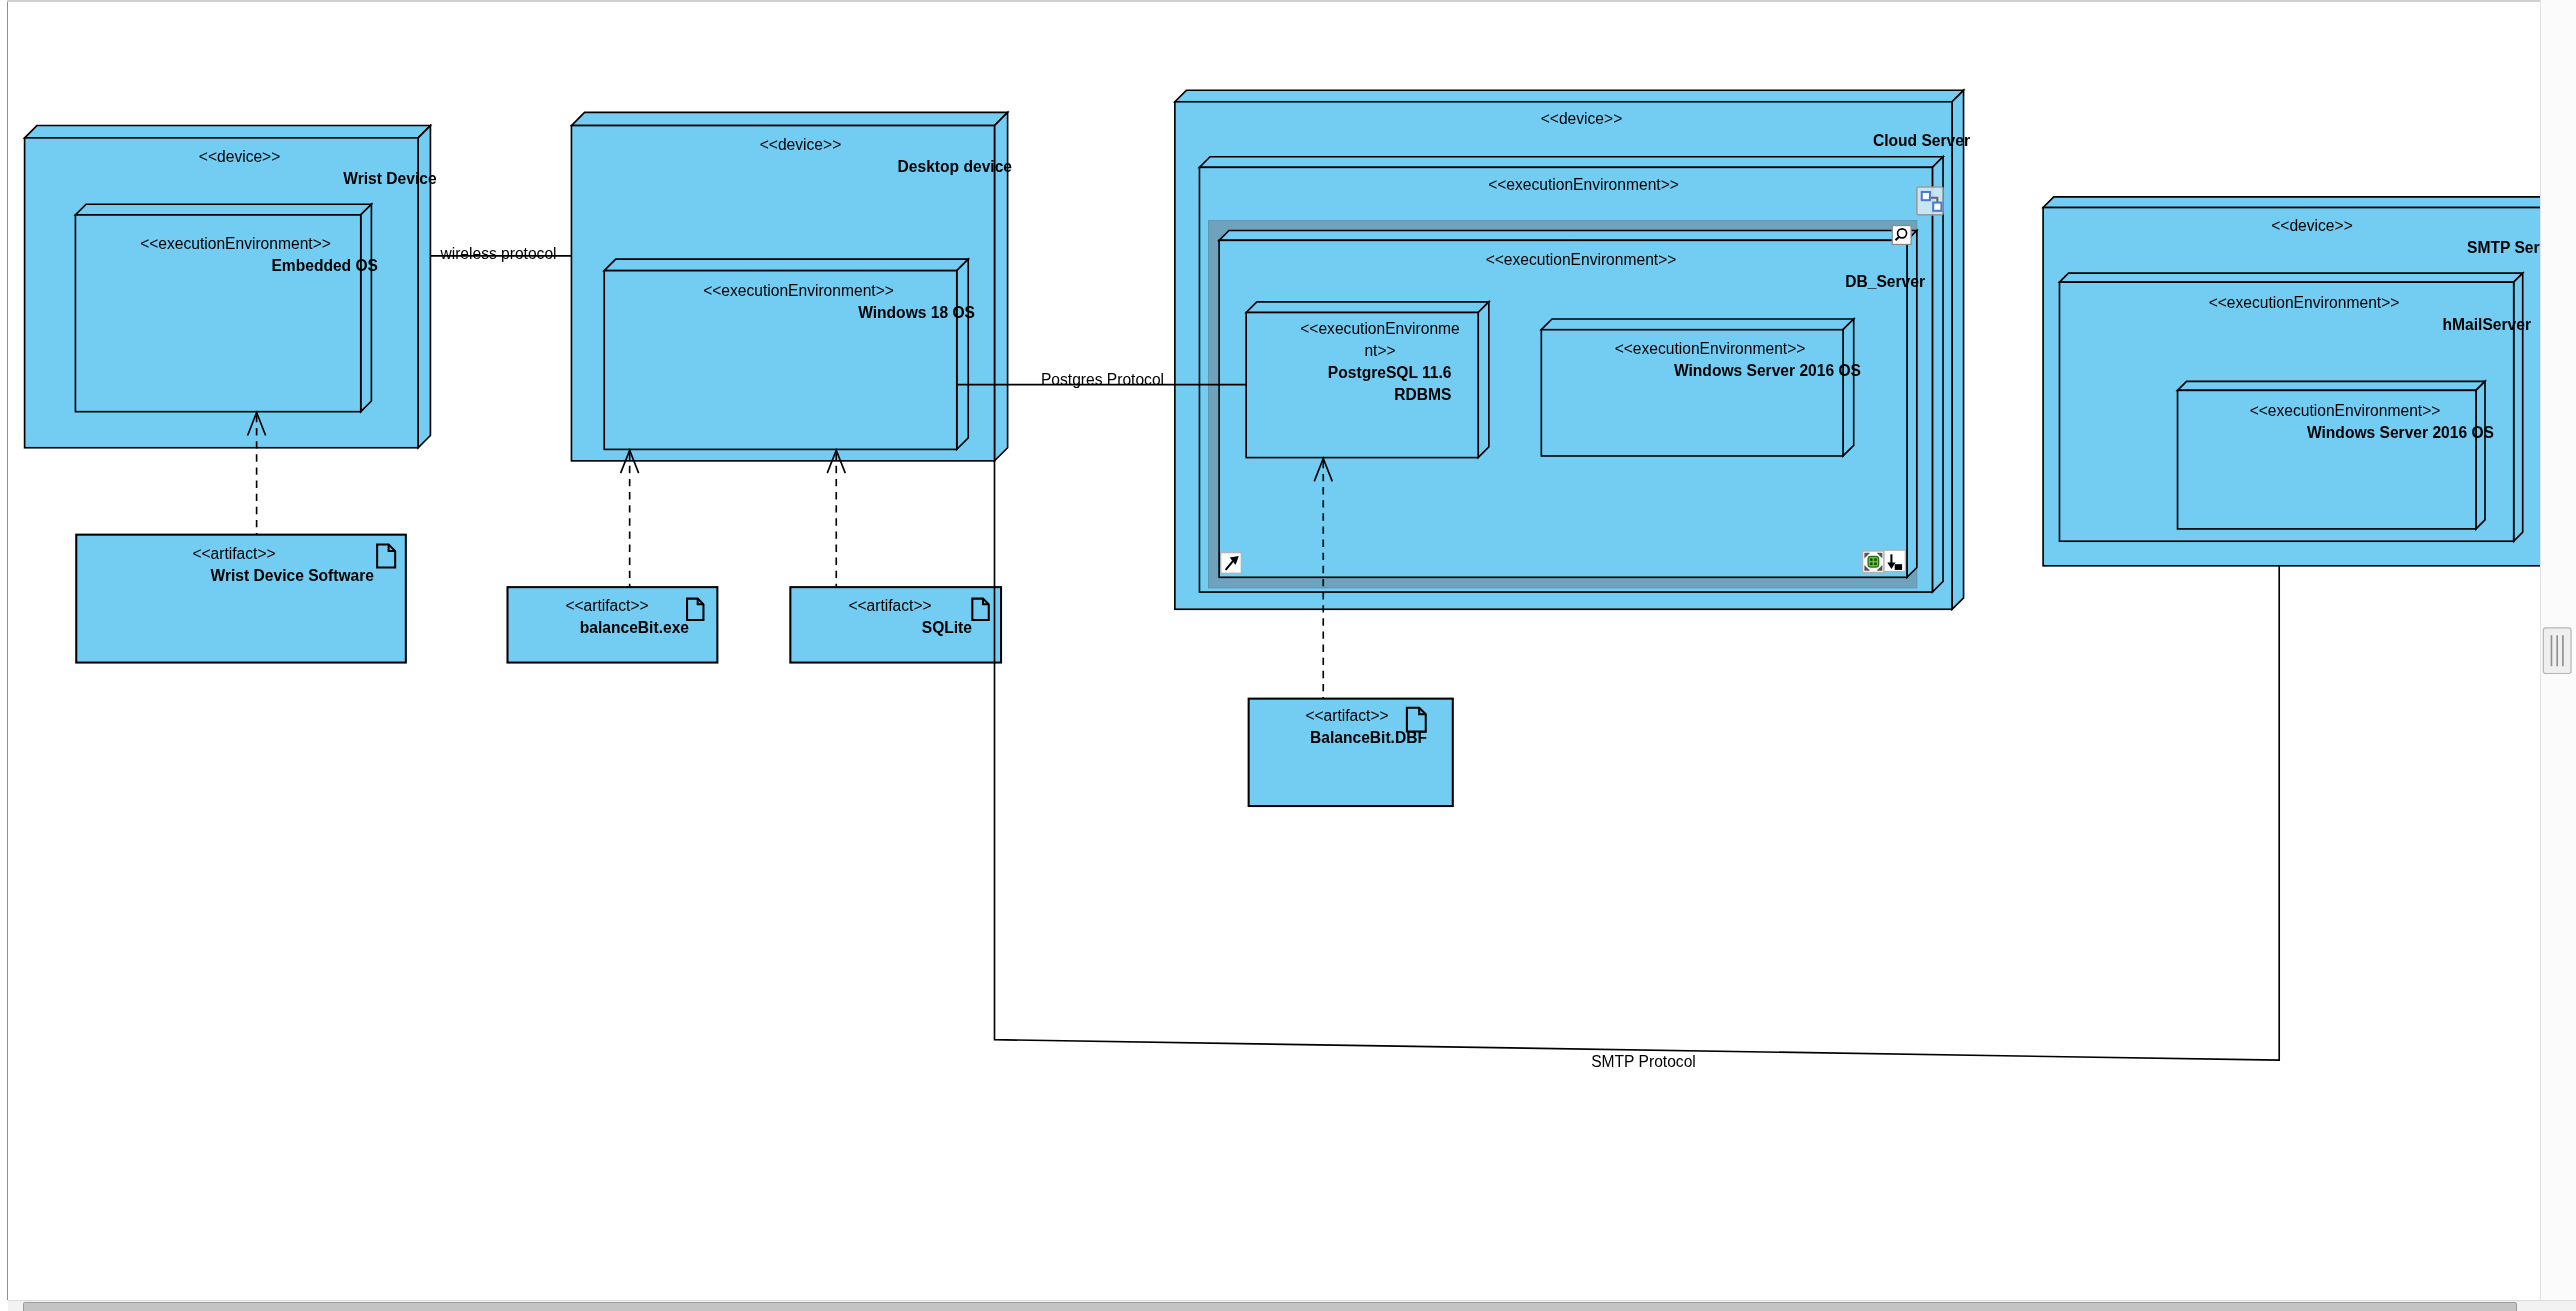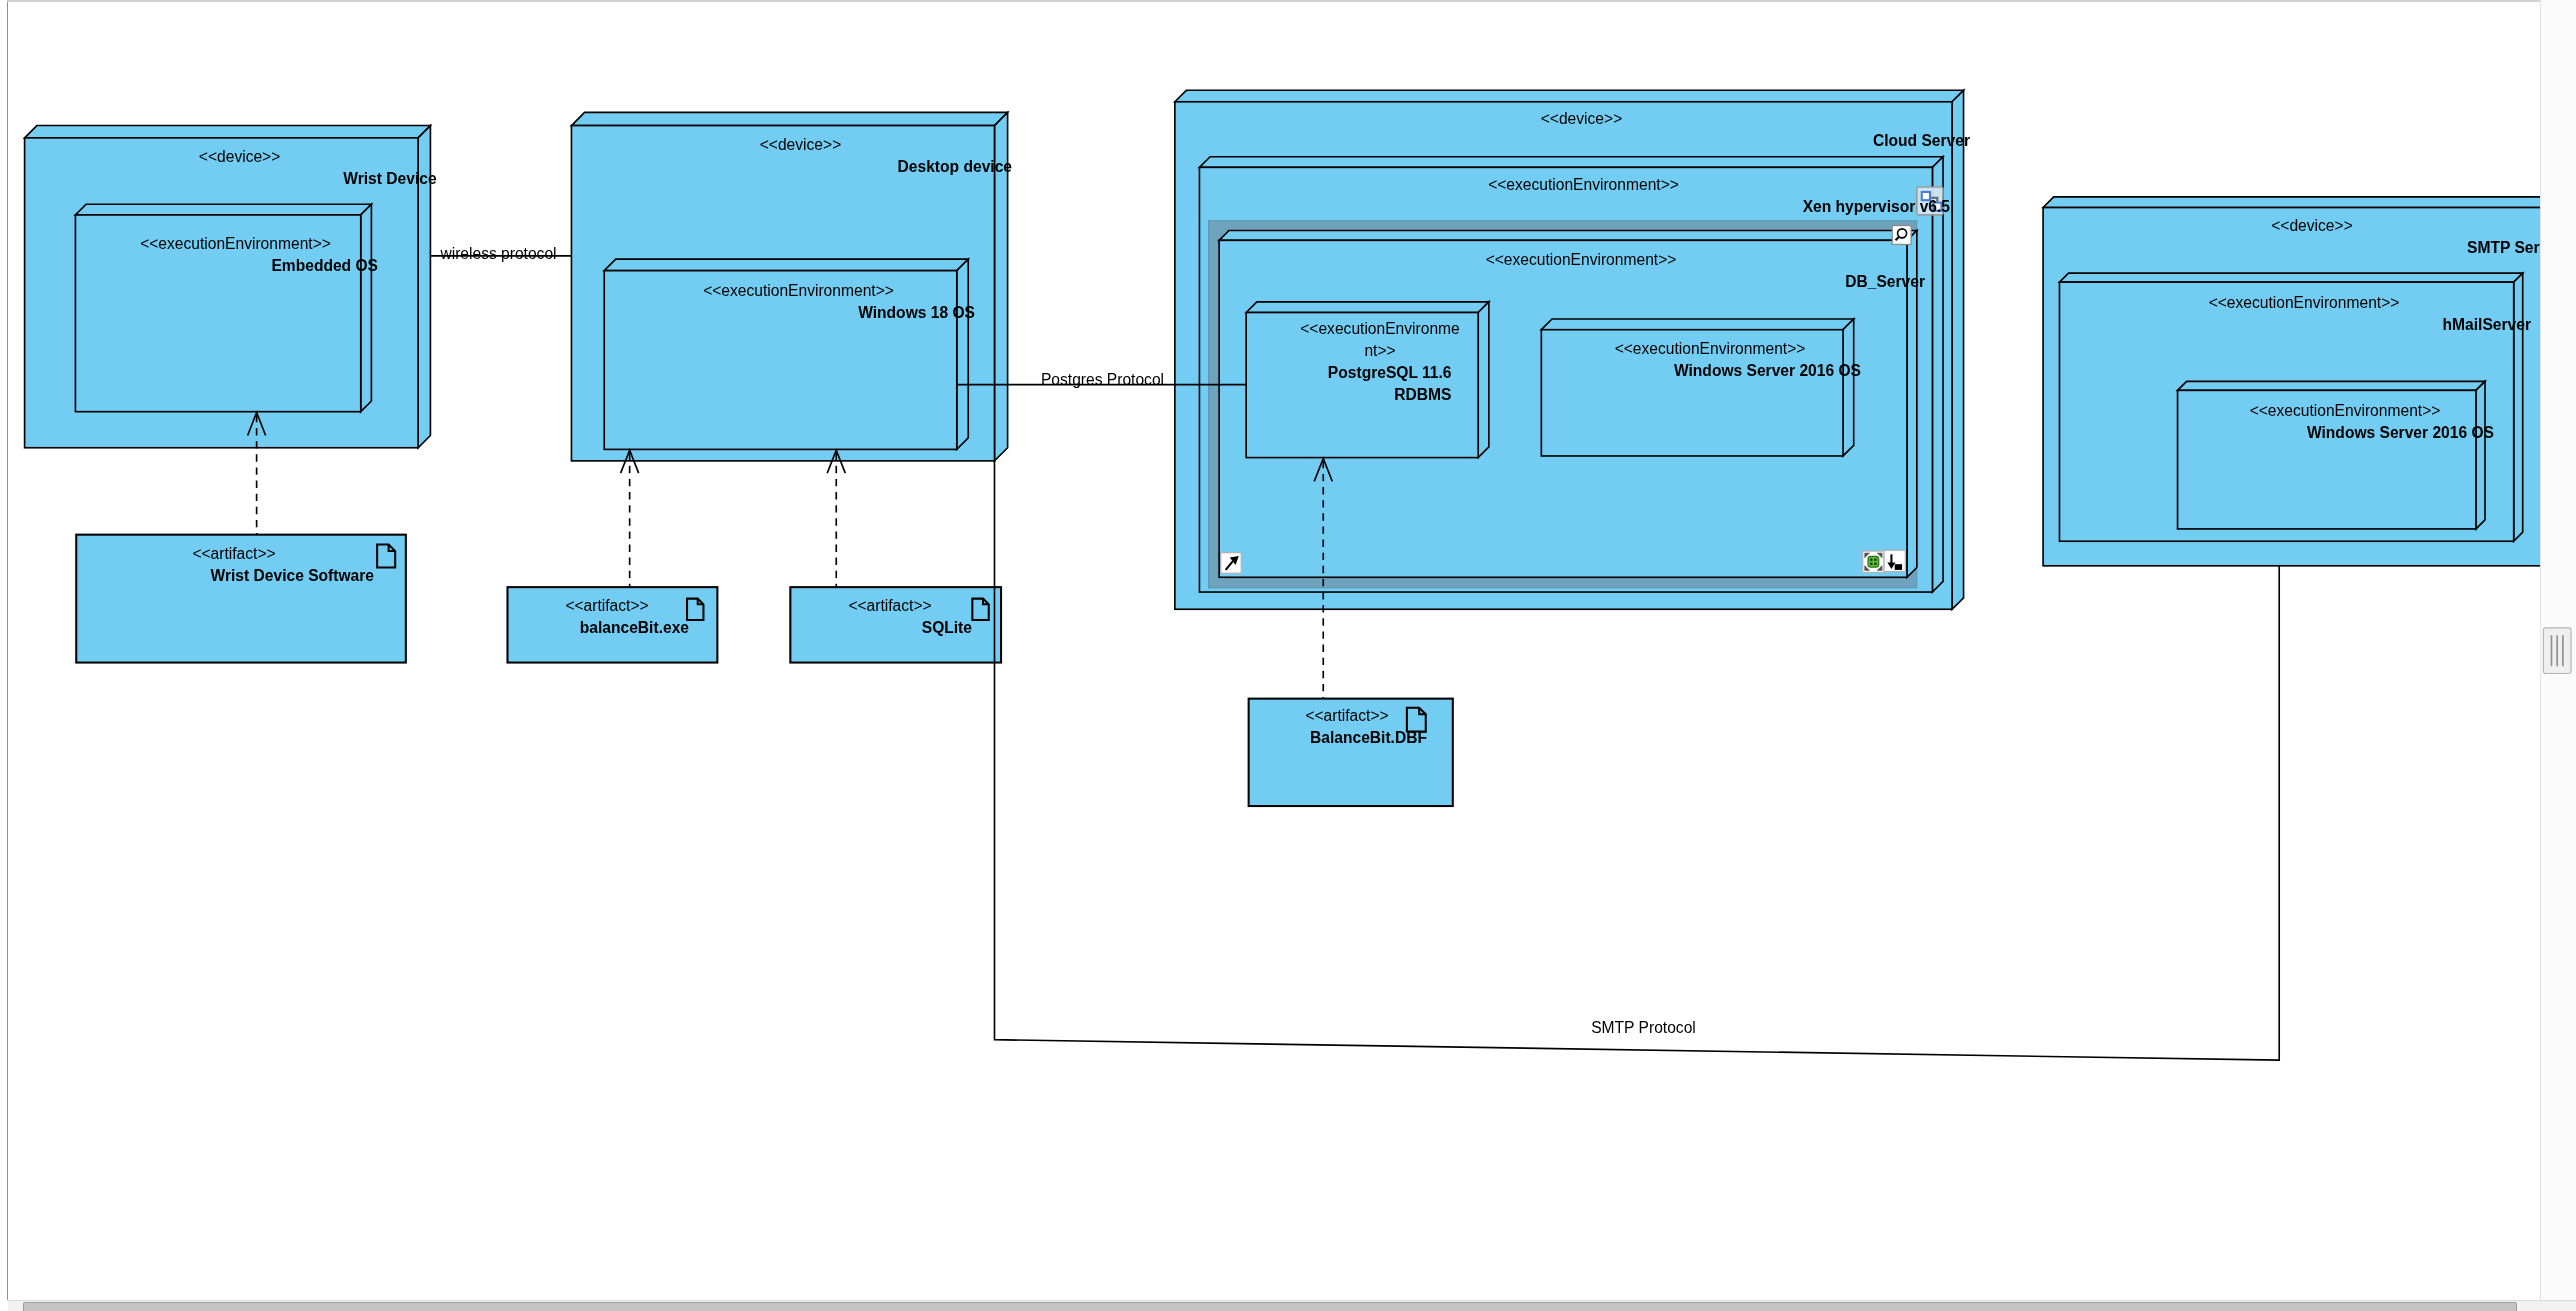--- a/index.html
+++ b/index.html
@@ -207,21 +207,20 @@
   <div class="txt" style="left:604px;top:280px;width:353px">
     <div class="st">&lt;&lt;executionEnvironment&gt;&gt;</div>
     <div class="nm">Windows 18 OS</div>
   </div>
   <div class="txt" style="left:1175px;top:108px;width:777px">
     <div class="st">&lt;&lt;device&gt;&gt;</div>
     <div class="nm">Cloud Server</div>
   </div>
   <div class="txt" style="left:1199px;top:174px;width:733px">
     <div class="st">&lt;&lt;executionEnvironment&gt;&gt;</div>
-    <div class="nm">Xen hypervisor v6.5</div>
   </div>
   <div class="txt" style="left:1219px;top:249px;width:688px">
     <div class="st">&lt;&lt;executionEnvironment&gt;&gt;</div>
     <div class="nm">DB_Server</div>
   </div>
   <div class="txt" style="left:1246px;top:318px;width:232px">
     <div class="st st-wrap">&lt;&lt;executionEnvironment&gt;&gt;</div>
     <div class="nm nm-wrap">PostgreSQL 11.6 RDBMS</div>
   </div>
   <div class="txt" style="left:1541px;top:338px;width:302px">
@@ -253,21 +252,21 @@
     <div class="st">&lt;&lt;artifact&gt;&gt;</div>
     <div class="nm">SQLite</div>
   </div>
   <div class="txt" style="left:1249px;top:705px;width:160px">
     <div class="st">&lt;&lt;artifact&gt;&gt;</div>
     <div class="nm">BalanceBit.DBF</div>
   </div>
 
   <div class="linklabel" style="left:400px;top:233px;width:197px">wireless protocol</div>
   <div class="linklabel" style="left:1004px;top:359px;width:197px">Postgres Protocol</div>
-  <div class="linklabel" style="left:1545px;top:1007px;width:197px">SMTP Protocol</div>
+  <div class="linklabel" style="left:1545px;top:1041px;width:197px">SMTP Protocol</div>
 
   <div class="frame" style="left:6.6px;top:0;width:1.6px;height:1300px;background:#8f8f8f"></div>
   <div class="frame" style="left:6.6px;top:0;width:2569px;height:1.6px;background:#d2d2d2"></div>
 
   <div class="hl" id="htrack"></div>
   <div class="hl" id="hthumb"></div>
 
   <div class="hl" id="vtrack"></div>
   <svg class="hl" style="left:2540px;top:623px" width="36" height="57" viewBox="0 0 44 70">
     <g>

